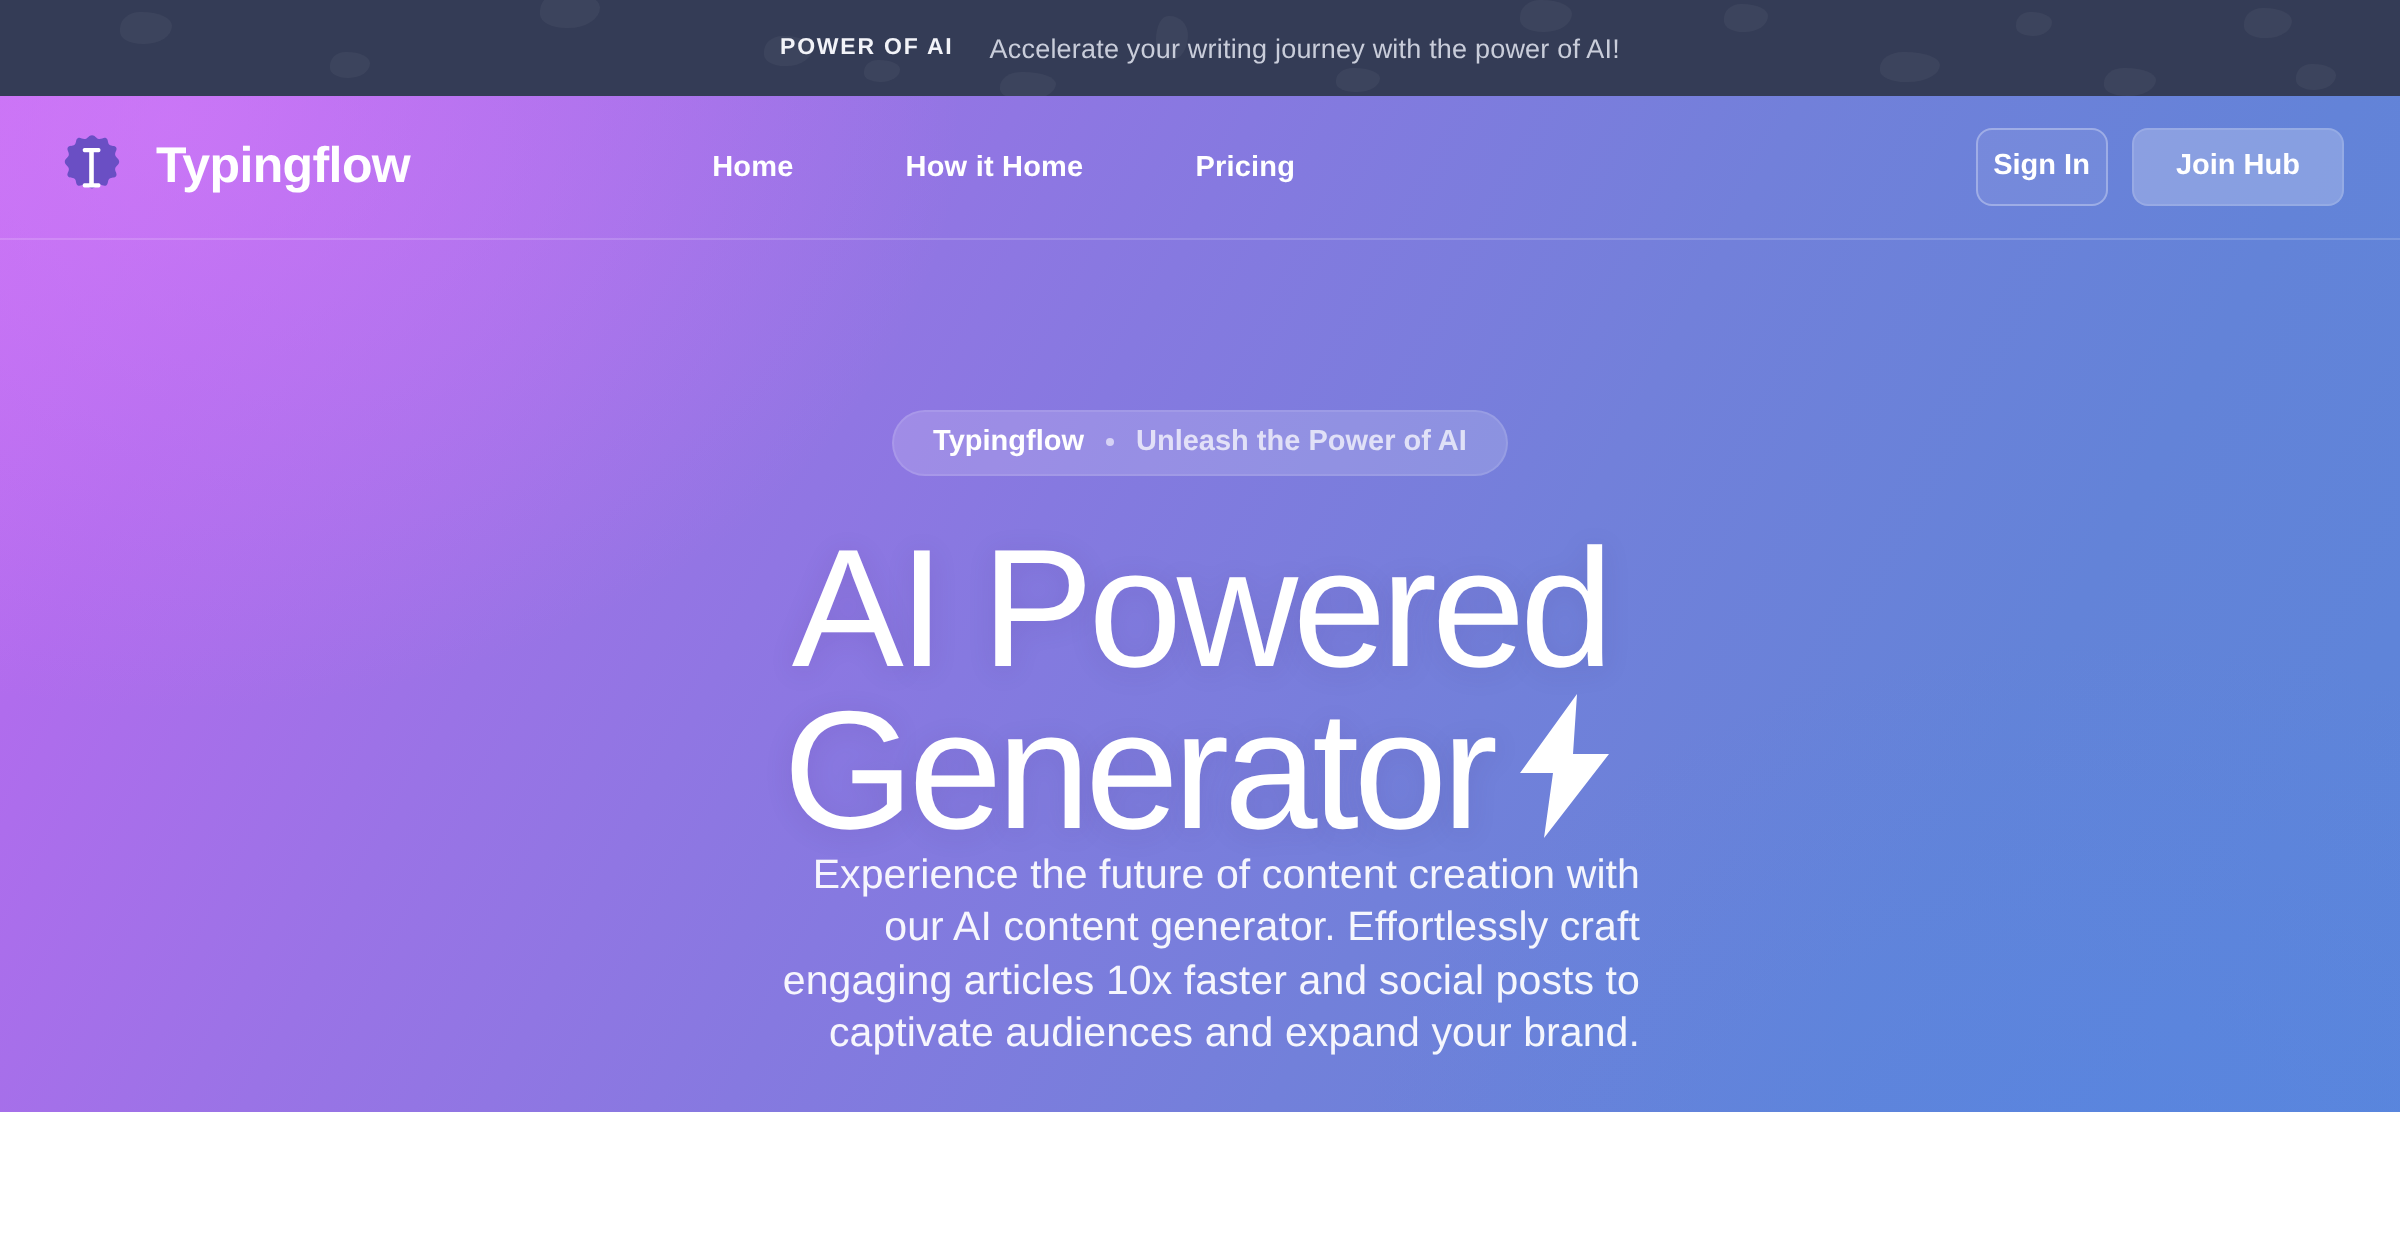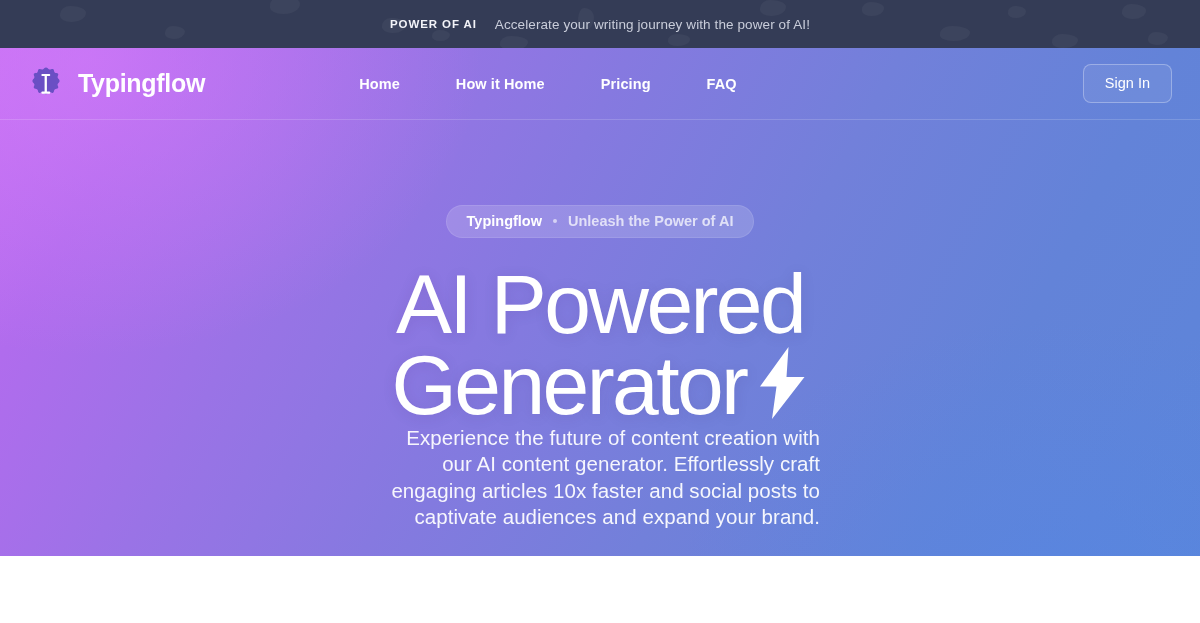--- a/index.html
+++ b/index.html
@@ -140,26 +140,26 @@
 
   .nav-actions {
     display:flex;
     align-items:center;
     gap:12px;
     margin-left:auto;
     flex:0 0 auto;
   }
   .btn-ghost {
     font-size:14.5px;
-    font-weight:normal;
+    font-weight:bold;
     color:#ffffff;
     background:rgba(255,255,255,0.07);
     border:1px solid rgba(255,255,255,0.30);
     border-radius:8px;
-    padding:11px 21px;
+    padding:11px 8px;
     cursor:pointer;
     line-height:1;
     font-family:inherit;
     white-space:nowrap;
   }
   .btn-solid {
     font-size:14.5px;
     font-weight:bold;
     color:#ffffff;
     background:rgba(255,255,255,0.23);
@@ -303,25 +303,25 @@
             <rect x="13.4" y="25.6" width="8.8" height="2.1" rx="0.8" fill="#ffffff"></rect>
           </svg>
         </span>
         <span class="brand-name">Typingflow</span>
       </div>
 
       <div class="nav-links">
         <a class="nav-link" href="#">Home</a>
         <a class="nav-link" href="#">How it Home</a>
         <a class="nav-link" href="#">Pricing</a>
-        <a class="nav-link" href="#">FAQ</a>
       </div>
 
       <div class="nav-actions">
         <button class="btn-ghost">Sign In</button>
+        <button class="btn-solid">Join Hub</button>
       </div>
     </nav>
 
     <div class="hero-content">
 
       <div class="badge">
         <span class="badge-brand">Typingflow</span>
         <span class="badge-dot"></span>
         <span class="badge-text">Unleash the Power of AI</span>
       </div>

